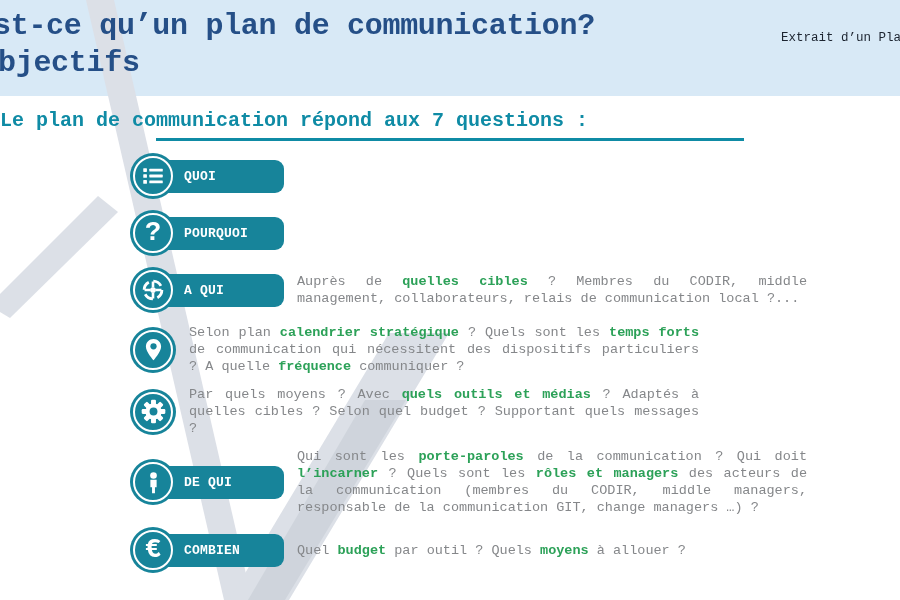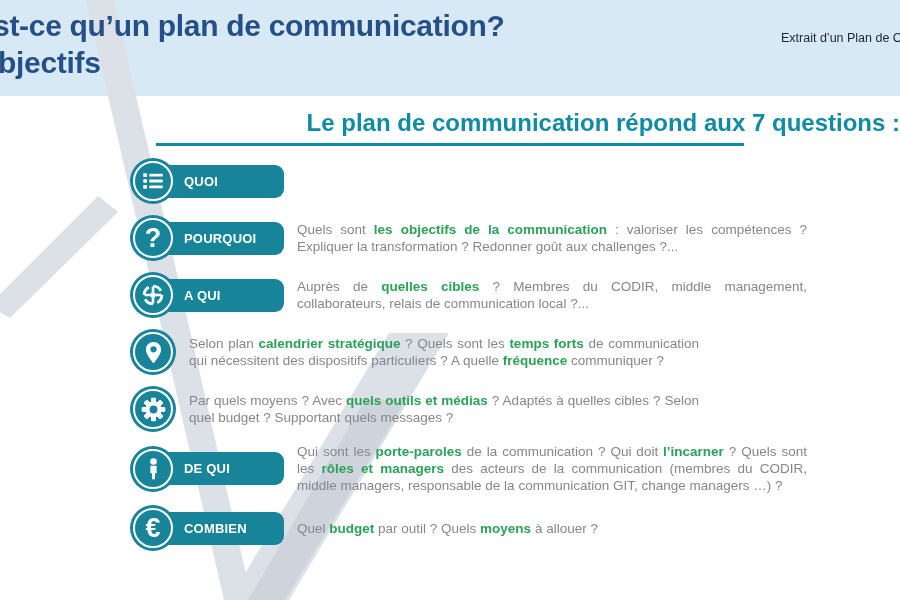--- a/index.html
+++ b/index.html
@@ -1,30 +1,30 @@
 <!DOCTYPE html>
 <html style="--teal: #17849A; --heading-teal: #0F8BA5; --title-blue: #254F87; --green: #2CA158; --text-gray: #85878A; --header-bg: #D8E9F6; --watermark-gray: #DCE0E7; --watermark-dark: #CFD4DC;"><head>
 <meta charset="utf-8">
 <style>
   html,body{margin:0;padding:0;background:#fff;}
   .slide{
     position:relative;width:900px;height:600px;overflow:hidden;background:#fff;
-    font-family:Liberation Sans, sans-serif;
+    font-family:Liberation Mono, monospace;
   }
   
   .wm{position:absolute;top:0;left:0;z-index:1;pointer-events:none;}
   
   .hdr{position:absolute;top:0;left:0;width:900px;height:96px;background:var(--header-bg);z-index:0;}
   .title{position:absolute;left:-7px;top:8px;z-index:3;color:var(--title-blue);
     font-weight:bold;font-size:30px;line-height:1.23;letter-spacing:-0.3px;white-space:nowrap;}
   .title .t2{margin-left:5px;}
   .corner-note{position:absolute;left:781px;top:31px;z-index:3;font-size:12.5px;color:#1c2430;white-space:nowrap;}
   
   .main{position:absolute;top:96px;left:0;width:900px;z-index:2;}
-  .heading{margin:13px 0 0;text-align:right;font-size:24px;font-weight:bold;color:var(--heading-teal);}
+  .heading{margin:13px 0 0;text-align:left;font-size:20px;font-weight:bold;color:var(--heading-teal);}
   .heading-rule{width:588px;height:3px;background:var(--heading-teal);margin:6px auto 0;}
   .q-list{margin-top:12px;display:flex;flex-direction:column;gap:11px;padding-left:130px;}
   .q-row{display:flex;align-items:center;min-height:46px;}
   .q-icon{position:relative;z-index:2;flex:none;width:46px;height:46px;border-radius:50%;
     background:var(--teal);display:flex;align-items:center;justify-content:center;}
   .q-icon::before{content:"";position:absolute;inset:3px;border:2.5px solid #fff;border-radius:50%;}
   .q-icon svg,.q-icon .glyph{position:relative;z-index:1;}
   .glyph{color:#fff;font-weight:bold;font-size:27px;line-height:1;}
   .q-badge{z-index:1;flex:none;box-sizing:border-box;margin-left:-24px;width:132px;height:33px;
     display:flex;align-items:center;padding-left:32px;background:var(--teal);
@@ -74,21 +74,20 @@
             <span>QUOI</span>
           </div>
         </div>
         <div class="q-row">
           <div class="q-icon">
             <span class="glyph">?</span>
           </div>
           <div class="q-badge">
             <span>POURQUOI</span>
           </div>
-          <p class="q-text"><span>Quels sont </span><span class="hl">les objectifs de la communication</span><span> : valoriser les compétences ? Expliquer la transformation ? Redonner goût aux challenges ?...</span></p>
         </div>
         <div class="q-row">
           <div class="q-icon">
             <svg viewBox="0 0 24 24" width="26" height="26">
               <g stroke="#fff" fill="none">
                 <circle cx="12" cy="12" r="8.2" stroke-width="2.6" stroke-dasharray="8.6 4.3"></circle>
                 <path d="M12 4.2v5.6M12 14.2v5.6M4.2 12h5.6M14.2 12h5.6" stroke-width="2.4"></path>
               </g>
               <circle cx="12" cy="12" r="2.6" fill="#fff"></circle>
             </svg>

